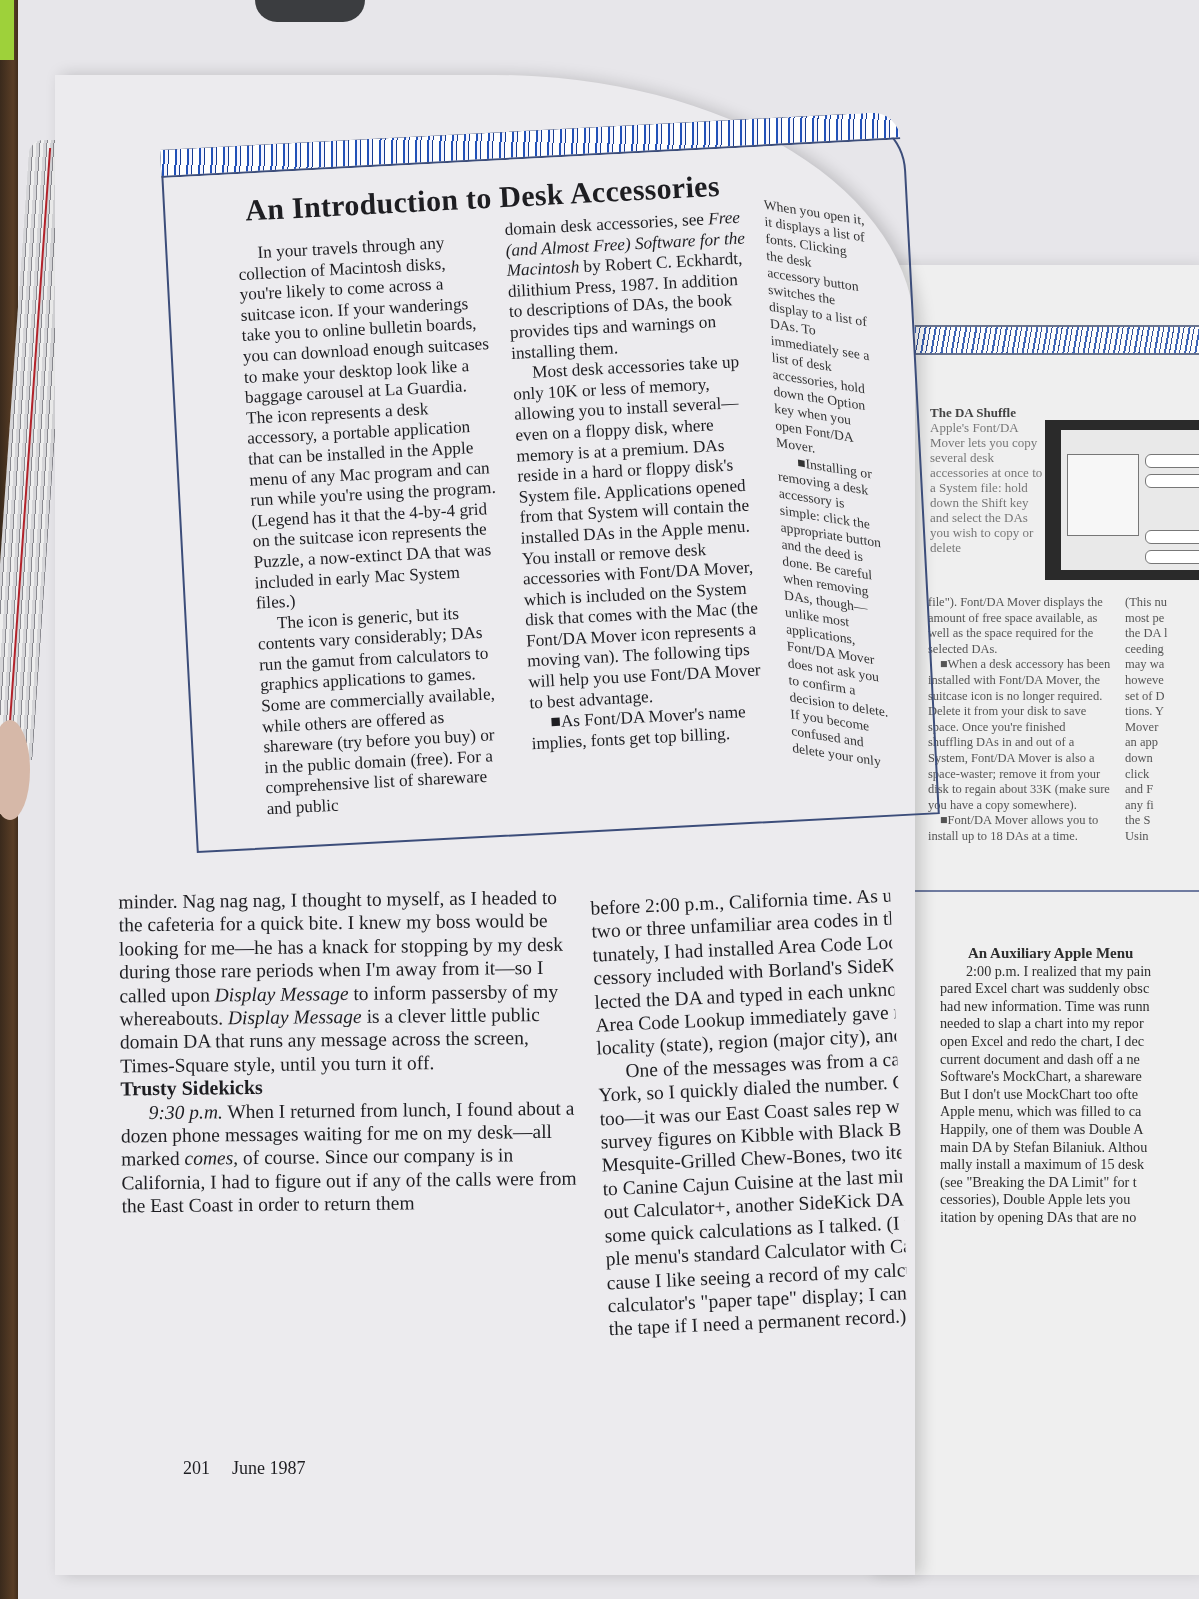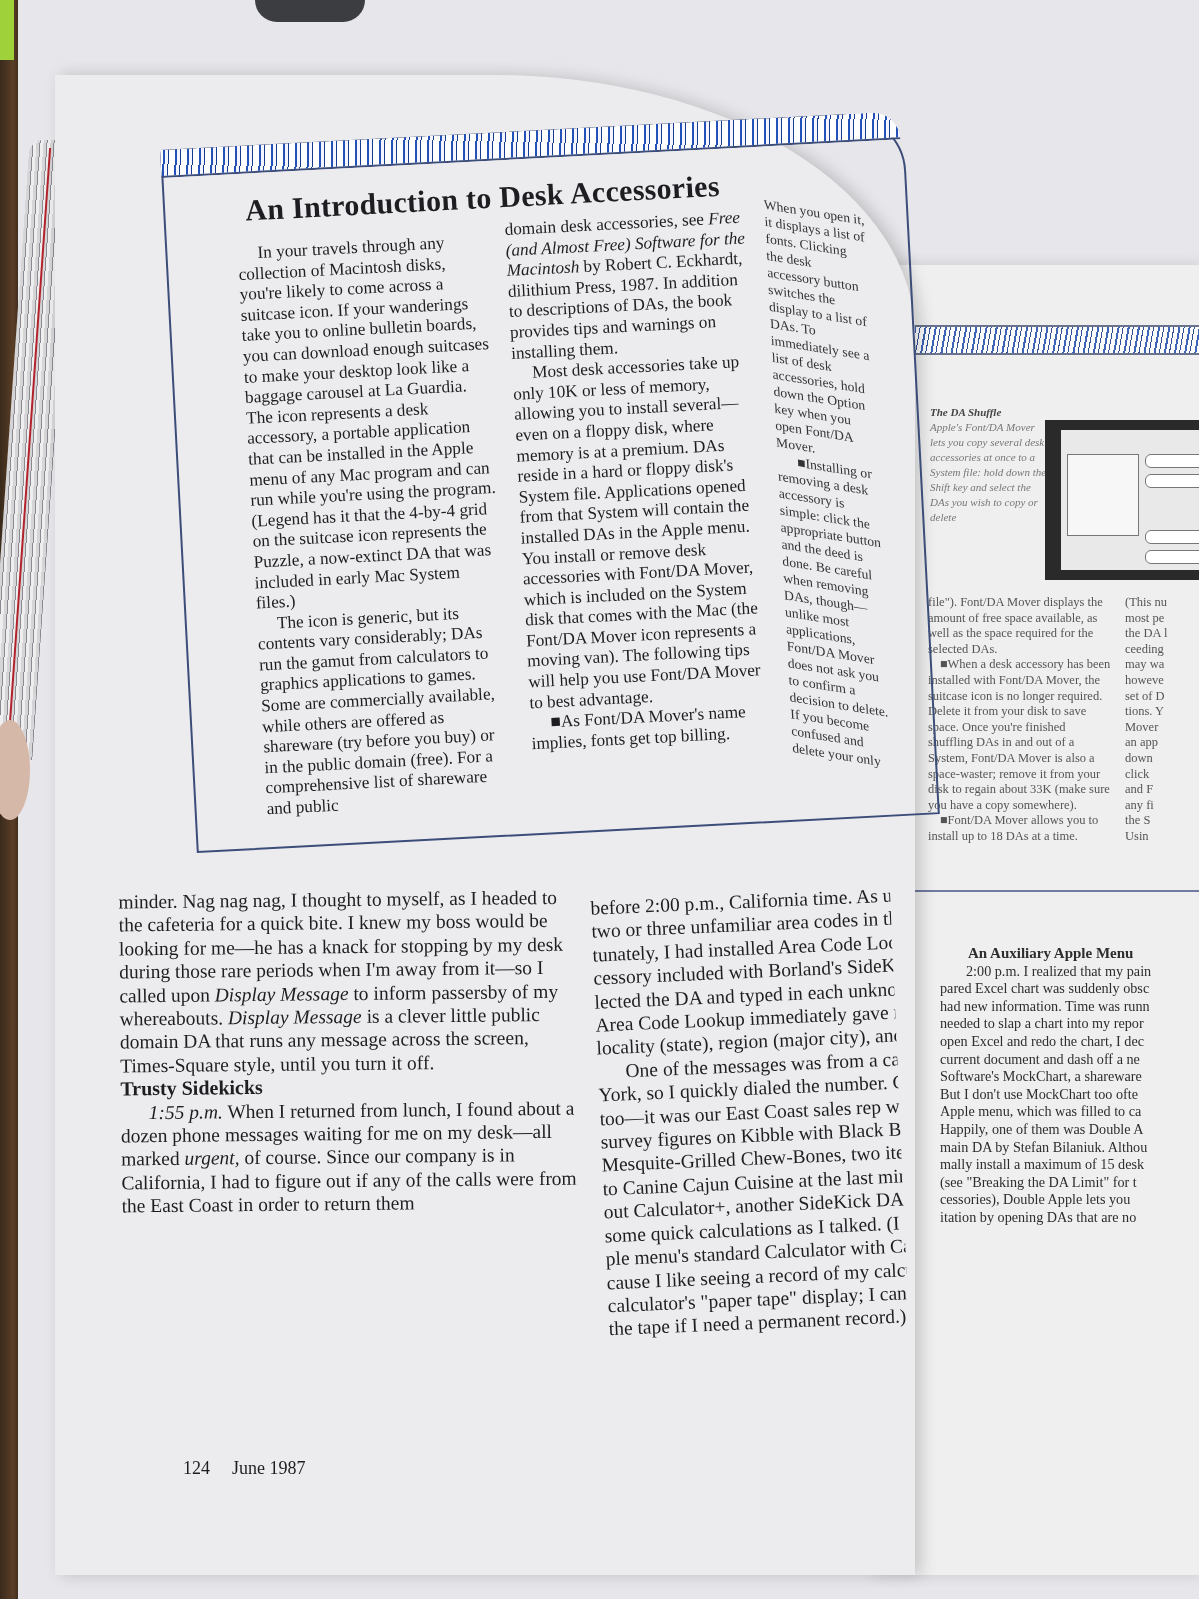--- a/index.html
+++ b/index.html
@@ -46,21 +46,21 @@
   .sb-col3 { left:598px; top:86px; width:100px; font-size:13.5px; line-height:17px; color:#333; overflow:hidden; height:560px;
     transform:skewY(12deg); }
   .body-col { position:absolute; font-size:19.5px; line-height:23.4px; }
   .body-col p { margin:0; }
   .body-col .indent { text-indent:28px; }
   .body1 { left:120px; top:888px; width:460px; transform:rotate(-0.6deg); }
   .body2 { left:600px; top:890px; width:300px; transform:rotate(-2.5deg); overflow:hidden; height:470px; white-space:nowrap; }
   .sub-head { font-weight:bold; font-size:20px; margin:22px 0 0 30px; }
   .folio { position:absolute; left:183px; top:1458px; font-size:18px; }
   .folio span { margin-right:22px; }
-  .rp-caption { position:absolute; left:930px; top:405px; width:120px; font-size:11px; line-height:15px; font-style:italic; color:#777; }
+  .rp-caption { position:absolute; left:930px; top:405px; width:120px; font-size:13px; line-height:15px; color:#777; }
   .rp-caption b { color:#444; }
   .rp-screenshot { position:absolute; left:1045px; top:420px; width:160px; height:160px;
     background:#2a2a2a; padding:10px 0 10px 16px; box-sizing:border-box; }
   .rp-screenshot .win { width:100%; height:100%; background:#e9e9e9; position:relative; }
   .rp-screenshot .list { position:absolute; left:6px; top:24px; width:70px; height:80px; border:1px solid #777; background:#f7f7f7; }
   .rp-screenshot .btn { position:absolute; left:84px; width:60px; height:12px; border:1px solid #777; border-radius:6px; background:#fff; }
   .rp-col { position:absolute; font-size:12.5px; line-height:15.6px; color:#555; }
   .rp-col p { margin:0; }
   .rp-col1 { left:928px; top:595px; width:185px; }
   .rp-col2 { left:1125px; top:595px; width:80px; overflow:hidden; white-space:nowrap; }
@@ -164,21 +164,21 @@
   <div class="col sb-col3">
     <p>When you open it, it displays a list of fonts. Clicking the desk accessory button switches the display to a list of DAs. To immediately see a list of desk accessories, hold down the Option key when you open Font/DA Mover.</p>
     <p class="indent bullet">Installing or removing a desk accessory is simple: click the appropriate button and the deed is done. Be careful when removing DAs, though—unlike most applications, Font/DA Mover does not ask you to confirm a decision to delete. If you become confused and delete your only copy of a DA by mistake, so always double-check before clicking the Remove button.</p>
 
   </div>
 </div>
 
 <div class="body-col body1">
   <p><span>minder. Nag nag nag, I thought to myself, as I headed to the cafeteria for a quick bite. I knew my boss would be looking for me—he has a knack for stopping by my desk during those rare periods when I'm away from it—so I called upon </span><i>Display Message</i><span> to inform passersby of my whereabouts. </span><i>Display Message</i><span> is a clever little public domain DA that runs any message across the screen, Times-Square style, until you turn it off.</span></p>
   <p class="sub-head">Trusty Sidekicks</p>
-  <p class="indent"><i>1:55 p.m.</i><span> When I returned from lunch, I found about a dozen phone messages waiting for me on my desk—all marked </span><i>urgent,</i><span> of course. Since our company is in California, I had to figure out if any of the calls were from the East Coast in order to return them</span></p>
+  <p class="indent"><i>9:30 p.m.</i><span> When I returned from lunch, I found about a dozen phone messages waiting for me on my desk—all marked </span><i>comes,</i><span> of course. Since our company is in California, I had to figure out if any of the calls were from the East Coast in order to return them</span></p>
 </div>
 
 <div class="body-col body2">
   <p>before 2:00 p.m., California time. As usual, the</p>
   <p>two or three unfamiliar area codes in the bun</p>
   <p>tunately, I had installed Area Code Lookup, a</p>
   <p>cessory included with Borland's SideKick. I se</p>
   <p>lected the DA and typed in each unknown ar</p>
   <p>Area Code Lookup immediately gave me the</p>
   <p>locality (state), region (major city), and time</p>
@@ -190,14 +190,14 @@
   <p>to Canine Cajun Cuisine at the last minute. I</p>
   <p>out Calculator+, another SideKick DA, and</p>
   <p>some quick calculations as I talked. (I repla</p>
   <p>ple menu's standard Calculator with Calcula</p>
   <p>cause I like seeing a record of my calculatio</p>
   <p>calculator's "paper tape" display; I can eve</p>
   <p>the tape if I need a permanent record.)</p>
 </div>
 
 <div class="folio">
-  <span>124</span><span>June 1987</span>
+  <span>201</span><span>June 1987</span>
 </div>
 
 </body></html>

